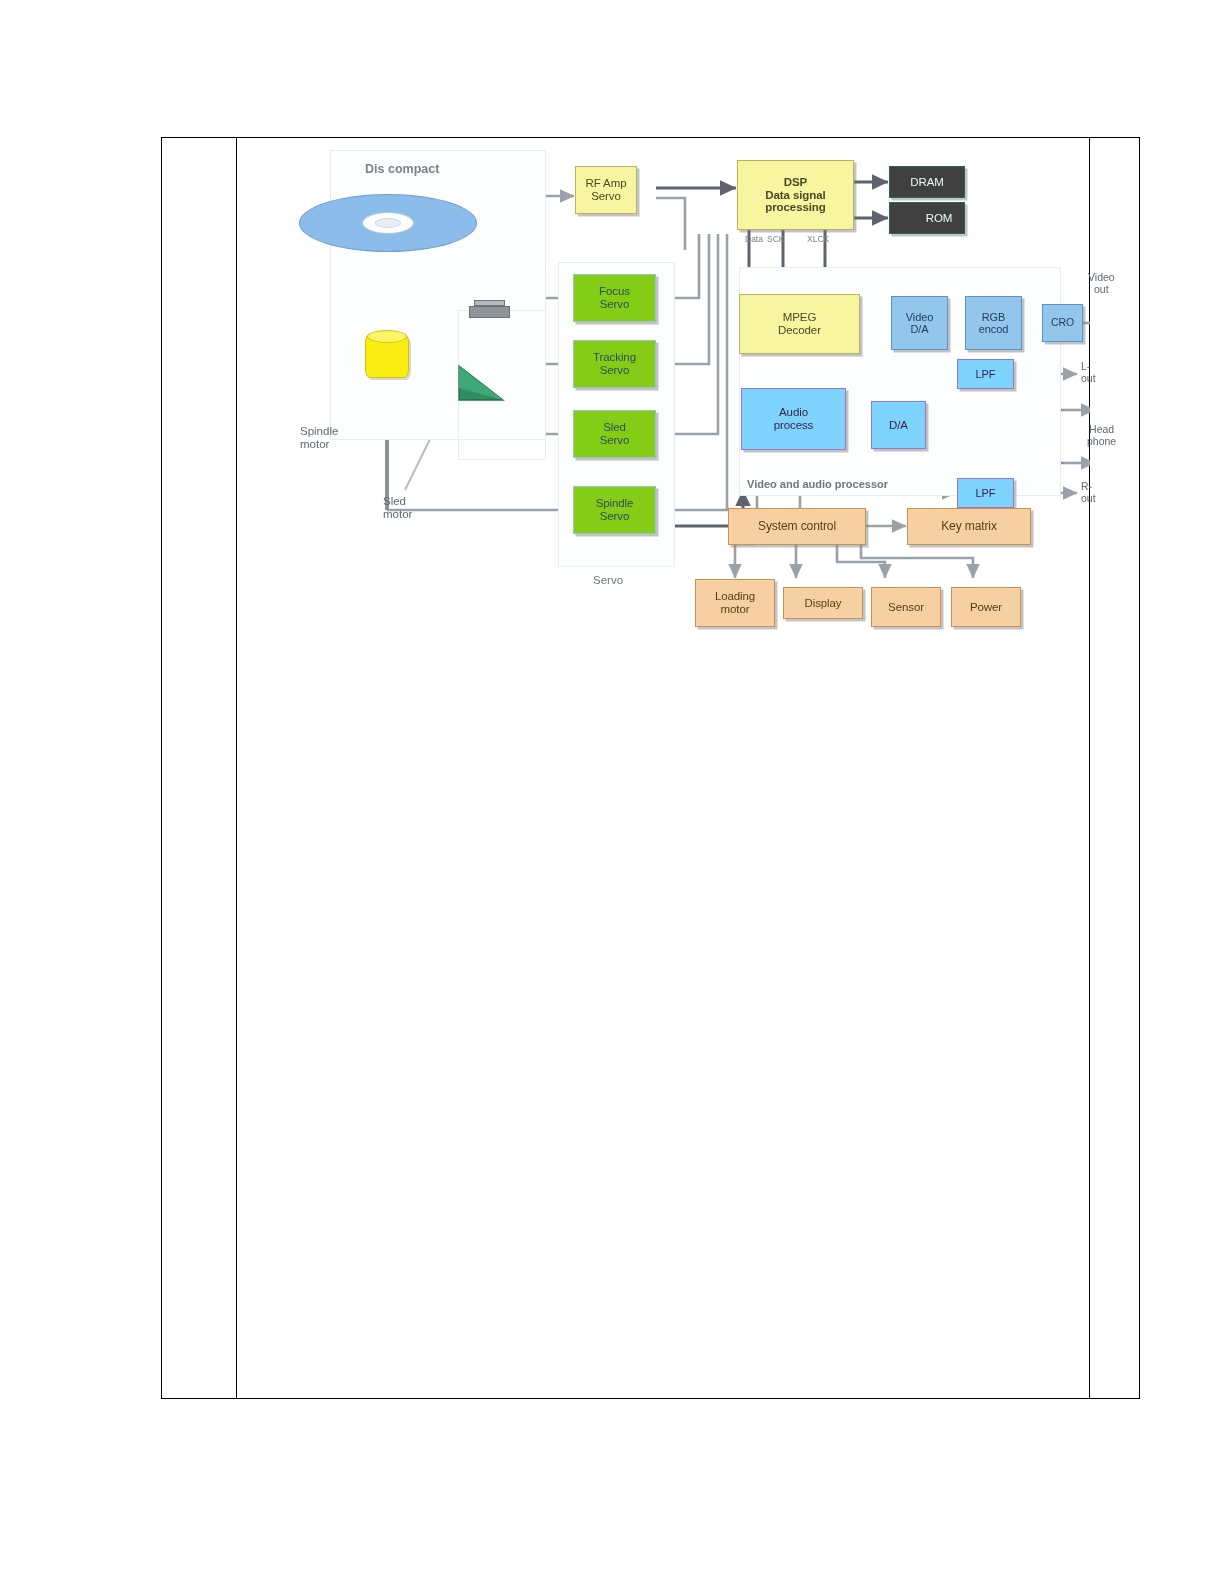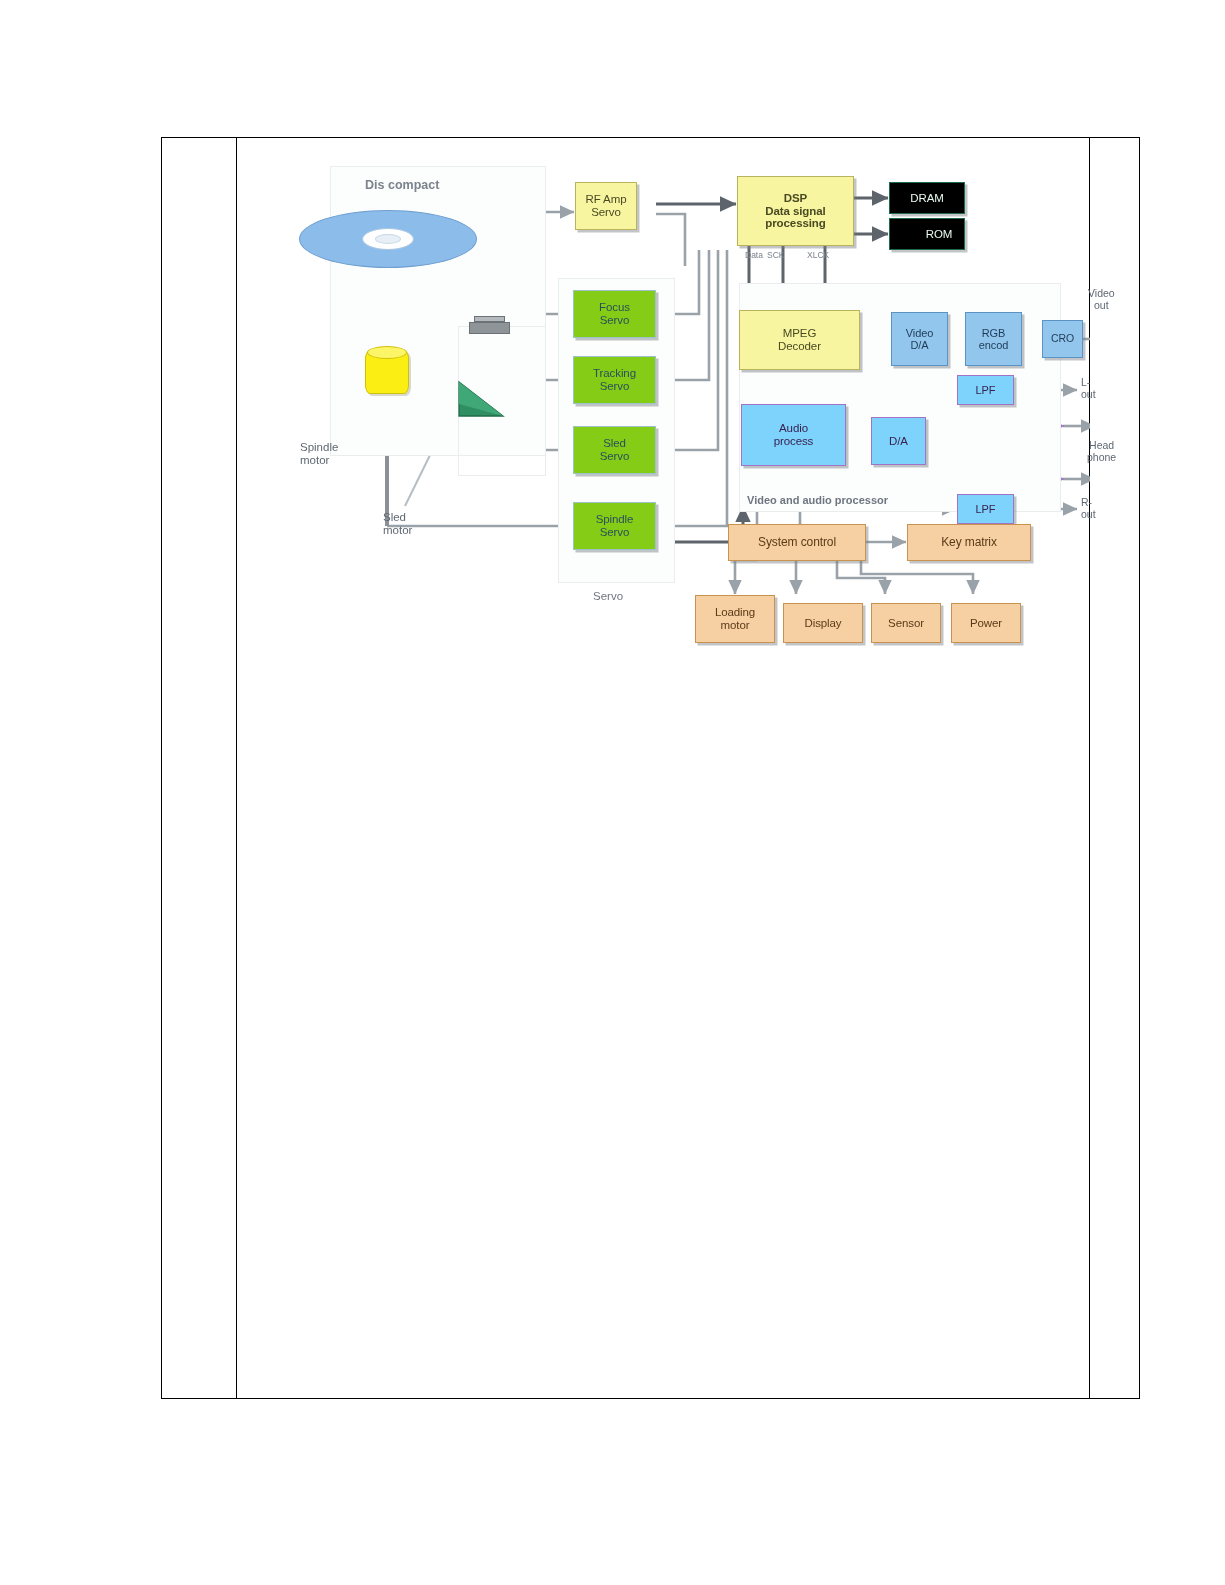--- a/index.html
+++ b/index.html
@@ -20,41 +20,41 @@
     display:flex;
   }
   .tcol { height:100%; }
   .tcol-left   { width:75px;  border-right:1.6px solid #000; }
   .tcol-center { width:853px; border-right:1.6px solid #000; position:relative; }
   .tcol-right  { flex:1 1 auto; }
 
   
   #diagram {
     position:absolute;
-    left:0; top:16px;
+    left:0; top:0;
     width:853px; height:560px;
   }
   #diagram svg { position:absolute; left:0; top:0; }
 
   .blk {
     position:absolute;
     display:flex; align-items:center; justify-content:center;
     text-align:center;
     line-height:1.12;
     letter-spacing:-.1px;
     color:#2c3b52;
     white-space:pre-line;
     z-index:4;
   }
   .blk.sh { box-shadow:2.5px 2.5px 0 rgba(120,125,130,.45); }
 
   
   .yellow { background:#f7f5a0; border:1.3px solid #b9b45c; color:#4a4a23; }
   .cyan   { background:#84cc16; border:1.3px solid #9cc3c9; color:#2c4f5c; }
-  .green  { background:#000000; border:1.3px solid #1c6b49; color:#eafaf1; }
+  .green  { background:#404040; border:1.3px solid #1c6b49; color:#eafaf1; }
   .blue   { background:#93c6ed; border:1.3px solid #5b93c4; color:#1d3b57; }
   .purple { background:#7dd3fc; border:1.3px solid #a273c4; color:#3a2250; }
   .orange { background:#f6cfa2; border:1.3px solid #c8934f; color:#5b3b18; }
 
   
   .grp {
     position:absolute;
     border:1.4px solid #e9edee;
     background:#fcfdfd;
     z-index:1;
@@ -314,21 +314,21 @@
 process</div>
       <div class="blk purple sh" style="left:634px; top:263px; width:55px; height:48px; font-size:11.5px;">D/A</div>
       <div class="blk purple sh" style="left:720px; top:221px; width:57px; height:30px; font-size:11px;">LPF</div>
       <div class="blk purple sh" style="left:720px; top:340px; width:57px; height:30px; font-size:11px;">LPF</div>
 
       <div class="blk orange sh" style="left:491px; top:370px; width:138px; height:37px; font-size:12px;">System control</div>
       <div class="blk orange sh" style="left:670px; top:370px; width:124px; height:37px; font-size:12px;">Key matrix</div>
 
       <div class="blk orange sh" style="left:458px; top:441px; width:80px; height:48px; font-size:11.5px;">Loading
 motor</div>
-      <div class="blk orange sh" style="left:546px; top:449px; width:80px; height:40px; font-size:11.5px;">Display</div>
+      <div class="blk orange sh" style="left:546px; top:449px; width:80px; height:32px; font-size:11.5px;">Display</div>
       <div class="blk orange sh" style="left:634px; top:449px; width:70px; height:40px; font-size:11.5px;">Sensor</div>
       <div class="blk orange sh" style="left:714px; top:449px; width:70px; height:40px; font-size:11.5px;">Power</div>
 
       <div class="pin" style="left:500px; top:96px; font-size:8.5px;padding-left:8px;">Data</div>
       <div class="pin" style="left:530px; top:96px; font-size:8.5px;">SCK</div>
       <div class="pin" style="left:570px; top:96px; font-size:8.5px;">XLCK</div>
 
       <div class="anno" style="left:63px; top:287px; font-size:11.5px; text-align:left;">Spindle
 motor</div>
       <div class="anno" style="left:146px; top:357px; font-size:11.5px; text-align:left;">Sled

